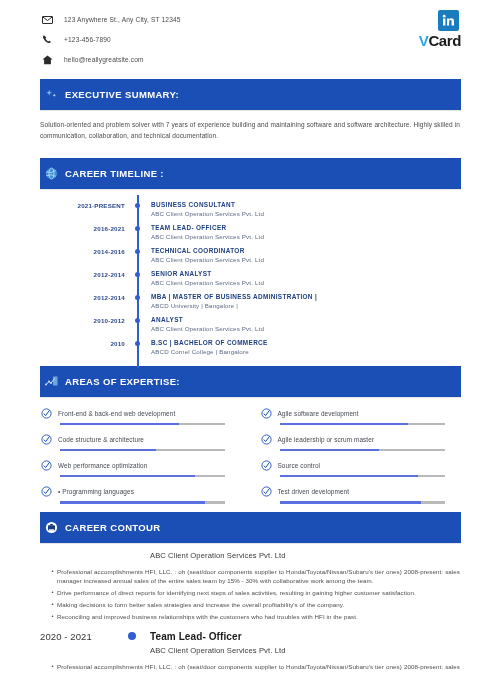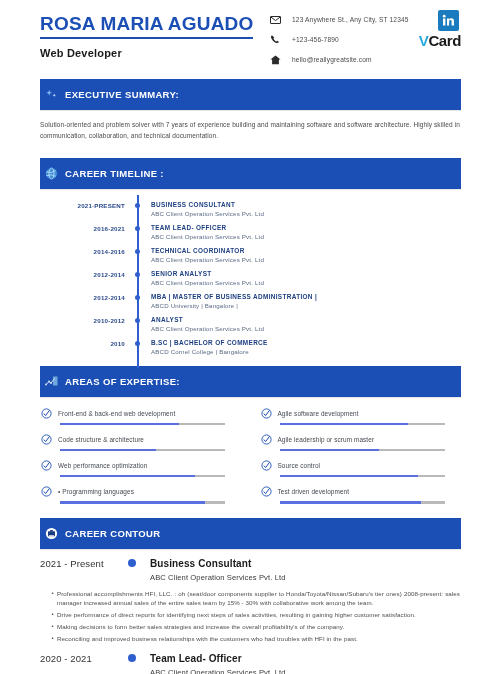--- a/index.html
+++ b/index.html
@@ -95,24 +95,20 @@
   .cc-li { display: flex; font-size: 6.2px; color: #4d4d4d; line-height: 1.55; margin-bottom: 2.5px; letter-spacing: 0.08px; }
   .cc-bullet { flex: 0 0 9px; text-align: center; font-size: 6px; padding-top: 0px; }
   .cc-txt { flex: 1; text-align: justify; }
 </style>
 </head>
 <body>
 
 <div class="page">
 
   <div class="header">
-    <div class="hdr-left">
-      <div class="name">ROSA MARIA AGUADO</div>
-      <div class="role">Web Developer</div>
-    </div>
 
     <div class="hdr-right">
 
       <div class="contact-row">
         <span class="c-icon">
           <svg width="11" height="8" viewBox="0 0 11 8">
               <rect x="0.5" y="0.5" width="10" height="7" rx="0.5" fill="none" stroke="#2b2b2b" stroke-width="1"></rect>
               <path d="M0.7 0.9 L5.5 4.5 L10.3 0.9" fill="none" stroke="#2b2b2b" stroke-width="1"></path>
             </svg>
         </span>
@@ -370,40 +366,33 @@
           </span>
           <span class="exp-label">Test driven development</span>
         </div>
         <div class="exp-bar">
             <span class="exp-fill" style="width: 86%;"></span>
           </div>
       </div>
     </div>
   </div>
 
-  <div class="sec-bar" style="margin-top:6px">
+  <div class="sec-bar" style="">
     <span class="sec-ico">
       <svg width="13" height="13" viewBox="0 0 13 13">
           <circle cx="6.5" cy="6.5" r="5.6" fill="#ffffff"></circle>
           <rect x="3" y="4.3" width="7" height="5" rx="0.6" fill="#1b3d80"></rect>
           <rect x="5.1" y="3.1" width="2.8" height="1.3" rx="0.3" fill="#1b3d80"></rect>
           <rect x="3.9" y="8.3" width="5.2" height="1" fill="#ffffff"></rect>
         </svg>
     </span>
     <span class="sec-title">CAREER CONTOUR</span>
   </div>
 
   <div class="cc-block">
-    <div class="cc-head">
-      <span class="cc-period">2021 - Present</span>
-      <span class="cc-dot">
-          <i></i>
-        </span>
-      <span class="cc-role">Business Consultant</span>
-    </div>
     <div class="cc-company">ABC Client Operation Services Pvt. Ltd</div>
     <div class="cc-list">
       <div class="cc-li">
           <span class="cc-bullet">•</span>
           <span class="cc-txt">Professional accomplishments HFI, LLC. : oh (seat/door components supplier to Honda/Toyota/Nissan/Subaru's tier ones) 2008-present: sales manager increased annual sales of the entire sales team by 15% - 30% with collaborative work among the team.</span>
         </div>
       <div class="cc-li">
           <span class="cc-bullet">•</span>
           <span class="cc-txt">Drive performance of direct reports for identifying next steps of sales activities, resulting in gaining higher customer satisfaction.</span>
         </div>

